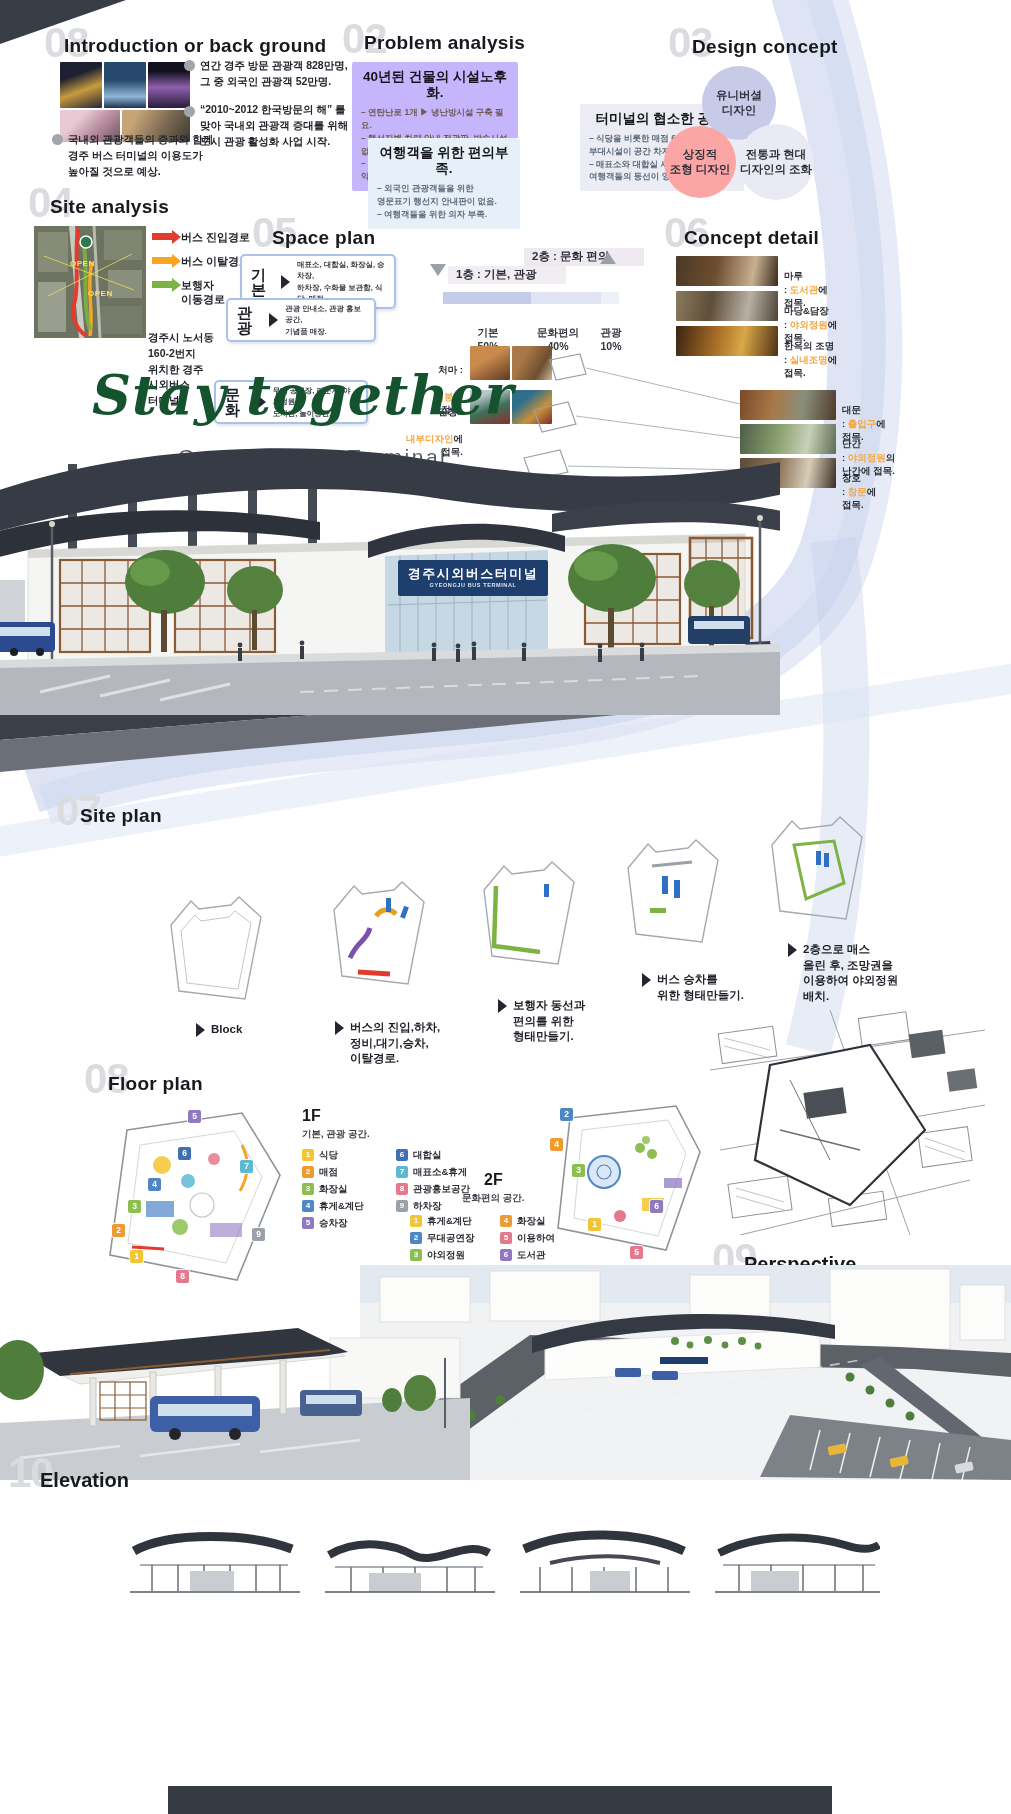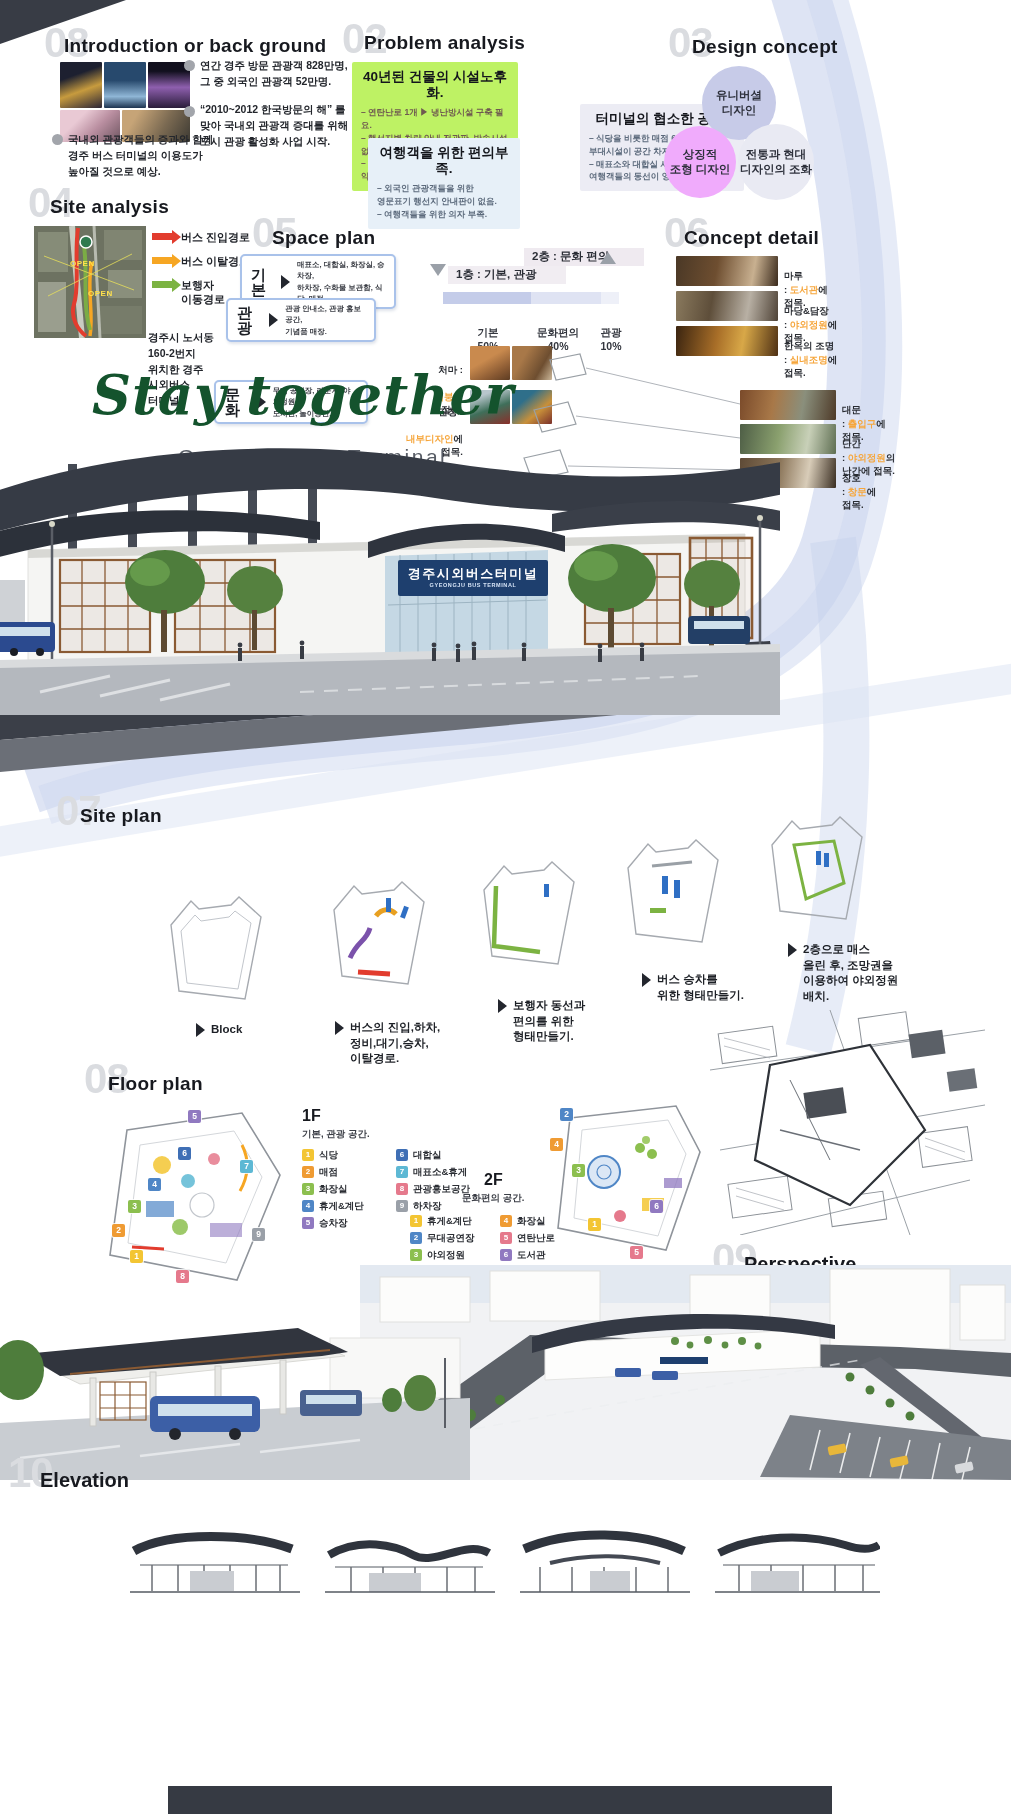--- a/index.html
+++ b/index.html
@@ -87,21 +87,21 @@
   <div class="abs t" style="left:200px;top:102px;width:170px;">“2010~2012 한국방문의 해” 를
 맞아 국내외 관광객 증대를 위해
 도시 관광 활성화 사업 시작.</div>
   <div class="abs dot" style="left:52px;top:134px;"></div>
   <div class="abs t" style="left:68px;top:132px;width:175px;">국내외 관광객들의 증과와 함께
 경주 버스 터미널의 이용도가
 높아질 것으로 예상.</div>
 
   <div class="abs ghost" style="left:324px;top:18px;margin-left:18px;">02</div>
   <div class="abs stitle" style="left:364px;top:33px;">Problem analysis</div>
-  <div class="abs pbox b0" style="left:352px;top:62px;width:166px;background:#bef264;">
+  <div class="abs pbox b0" style="left:352px;top:62px;width:166px;background:#c4b5fd;">
     <h4>40년된 건물의 시설노후화.</h4>
     <div class="pb">– 연탄난로 1개 ▶ 냉난방시설 구축 필요.</div>
     <div class="pb">– 행선지별 차량 안내 전광판, 방송시설 없음.</div>
     <div class="pb">– 방범용 CCTV 없음 ▶ 민생범죄에 취약.</div>
   </div>
   <div class="abs pbox b1" style="left:368px;top:138px;width:152px;background:#e7f0f8;">
     <h4>여행객을 위한 편의부족.</h4>
     <div class="pb">– 외국인 관광객들을 위한
    영문표기 행선지 안내판이 없음.</div>
     <div class="pb">– 여행객들을 위한 의자 부족.</div>
@@ -111,21 +111,21 @@
     <div class="pb">– 식당을 비롯한 매점 6개소와
    부대시설이 공간 차지.</div>
     <div class="pb">– 매표소와 대합실 사이
    여행객들의 동선이 엉킴.</div>
   </div>
 
   <div class="abs ghost" style="left:668px;top:22px;">03</div>
   <div class="abs stitle" style="left:692px;top:37px;">Design concept</div>
   <div class="abs circle" style="left:702px;top:66px;width:74px;height:74px;background:#c7cbe8;">유니버셜
 디자인</div>
-  <div class="abs circle" style="left:664px;top:126px;width:72px;height:72px;background:#f0abfc;">상징적
+  <div class="abs circle" style="left:664px;top:126px;width:72px;height:72px;background:#fca5a5;">상징적
 조형 디자인</div>
   <div class="abs circle" style="left:738px;top:124px;width:76px;height:76px;background:#e9eaf3;">전통과 현대
 디자인의 조화</div>
 
   <div class="abs ghost" style="left:28px;top:182px;">04</div>
   <div class="abs stitle" style="left:50px;top:197px;">Site analysis</div>
   <svg class="abs" style="left:34px;top:226px;" width="112" height="112" viewBox="0 0 112 112">
     <rect x="0" y="0" width="112" height="112" fill="#6d7261"></rect>
     <rect x="4" y="6" width="30" height="40" fill="#868c78"></rect>
     <rect x="70" y="4" width="38" height="30" fill="#808572"></rect>
@@ -540,21 +540,21 @@
         <span class="lit">야외정원</span>
       </div>
   </div>
   <div class="abs" style="left:500px;top:1212px;width:86px;">
     <div class="li">
         <span class="chip" style="background: rgb(239, 155, 51);">4</span>
         <span class="lit">화장실</span>
       </div>
     <div class="li">
         <span class="chip" style="background: rgb(229, 121, 140);">5</span>
-        <span class="lit">연탄난로</span>
+        <span class="lit">이용하여</span>
       </div>
     <div class="li">
         <span class="chip" style="background: rgb(144, 121, 192);">6</span>
         <span class="lit">도서관</span>
       </div>
   </div>
 
   <svg class="abs" style="left:710px;top:1010px;" width="275" height="225" viewBox="0 0 275 225">
     <g stroke="#9aa0a6" stroke-width="1">
       <line x1="0" y1="60" x2="275" y2="20"></line>

